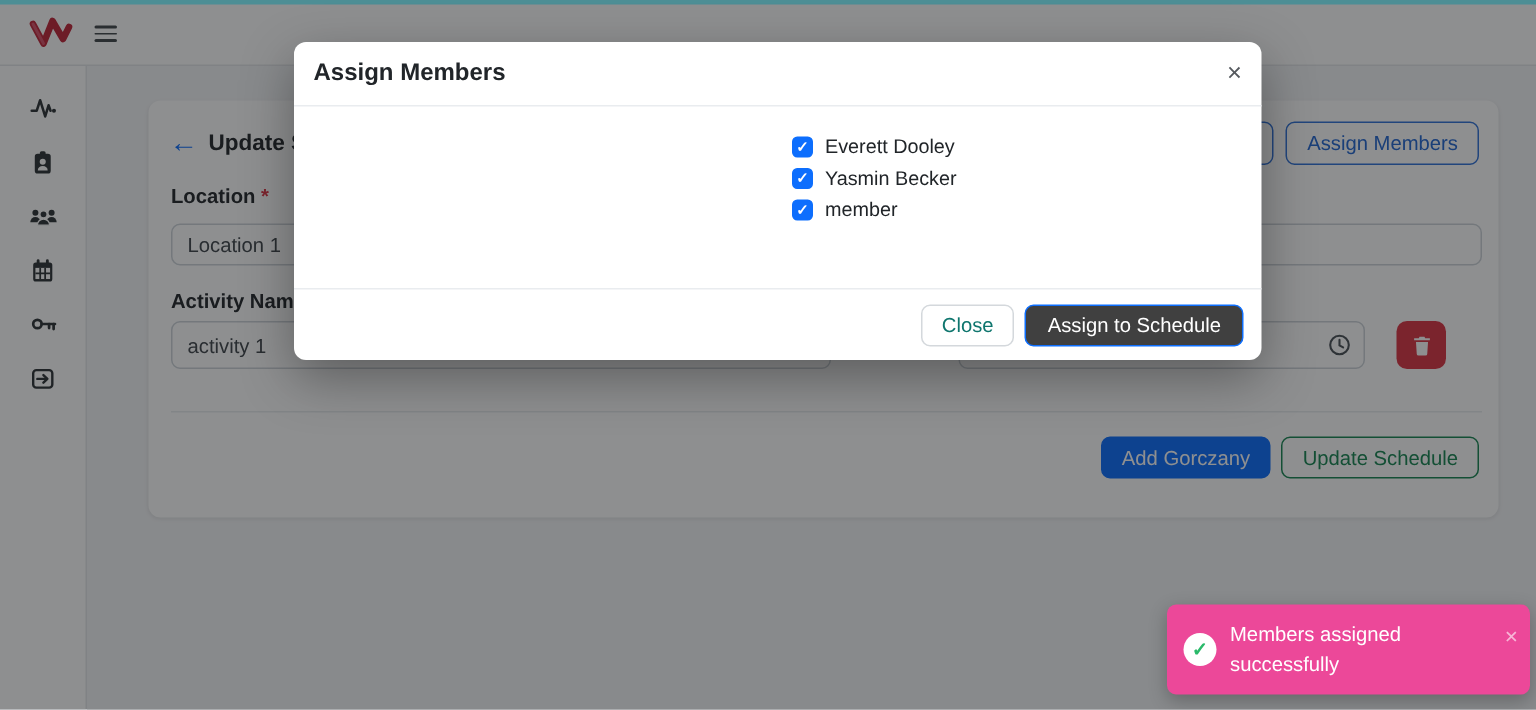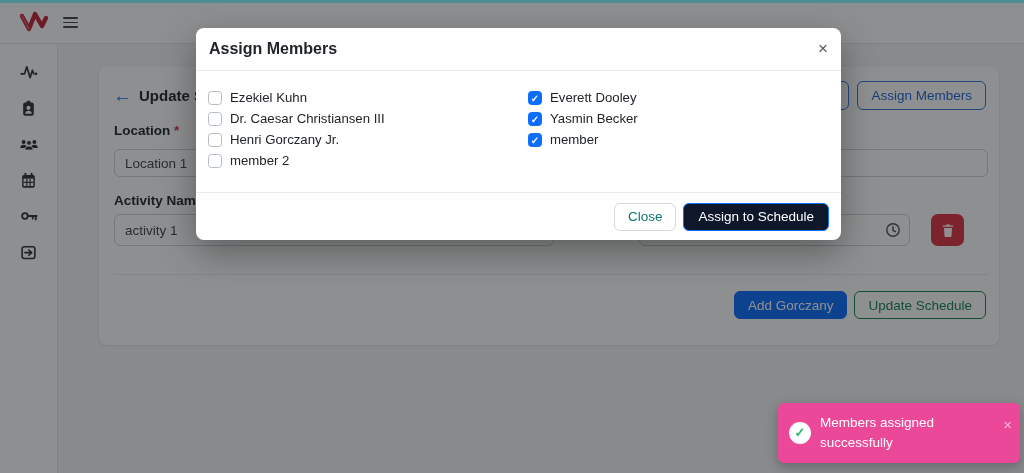--- a/index.html
+++ b/index.html
@@ -53,21 +53,21 @@
   .member-col { position:absolute; top:16px; width:300px; }
   .member-col.c1 { left:0; }
   .member-col.c2 { left:320px; }
   .member-row { display:flex; align-items:center; gap:8px; height:21px; cursor:default; }
   .member-row .name { font-size:13.2px; color:#212529; }
   .cb { width:14px; height:14px; flex:0 0 14px; border:1px solid #b4bcc4; border-radius:3.5px; background:#fff; position:relative; cursor:pointer; }
   .cb.checked { background:#0d6efd; border-color:#0d6efd; }
   .cb.checked::after { content:"\2713"; position:absolute; inset:0; color:#fff; font-size:10px; line-height:13px; text-align:center; font-weight:700; }
   .modal-footer { position:absolute; bottom:0; left:0; right:0; height:48px; border-top:1px solid #e9ecef; display:flex; justify-content:flex-end; align-items:center; gap:7px; padding:0 12px; }
   .btn-close-modal { background:#fff; border:1px solid #d4d8dc; color:#0f766e; height:28px; padding:0 13px; }
-  .btn-assign { background:#0f172a; border:1px solid #0d6efd; color:#fff; height:28px; padding:0 14px; font-weight:500; }
+  .btn-assign { background:#404040; border:1px solid #0d6efd; color:#fff; height:28px; padding:0 14px; font-weight:500; }
   
   .toast { position:absolute; left:778px; top:403px; width:242px; height:60px; background:#ec4899; border-radius:6px; box-shadow:0 4px 12px rgba(0,0,0,.25); color:#fff; z-index:40; }
   .toast-icon { position:absolute; left:11px; top:19px; width:22px; height:22px; background:#fff; border-radius:50%; }
   .toast-icon::after { content:"\2713"; position:absolute; inset:0; text-align:center; line-height:22px; color:#2aba6a; font-weight:700; font-size:13px; }
   .toast-msg { position:absolute; left:42px; top:10px; width:152px; font-size:13.5px; line-height:20px; }
   .toast-close { position:absolute; right:8px; top:13px; background:none; border:none; color:rgba(255,255,255,.6); font-size:15px; cursor:pointer; }
 </style>
 </head>
 <body>
 
@@ -185,38 +185,20 @@
 
 <div class="overlay"></div>
 <div class="top-strip"></div>
 
 <div class="modal">
   <div class="modal-header">
     <h2 class="modal-title">Assign Members</h2>
     <button class="modal-close">×</button>
   </div>
   <div class="modal-body">
-    <div class="member-col c1">
-      <div class="member-row">
-        <span class="cb"></span>
-        <span class="name">Ezekiel Kuhn</span>
-      </div>
-      <div class="member-row">
-        <span class="cb"></span>
-        <span class="name">Dr. Caesar Christiansen III</span>
-      </div>
-      <div class="member-row">
-        <span class="cb"></span>
-        <span class="name">Henri Gorczany Jr.</span>
-      </div>
-      <div class="member-row">
-        <span class="cb"></span>
-        <span class="name">member 2</span>
-      </div>
-    </div>
     <div class="member-col c2">
       <div class="member-row">
         <span class="cb checked"></span>
         <span class="name">Everett Dooley</span>
       </div>
       <div class="member-row">
         <span class="cb checked"></span>
         <span class="name">Yasmin Becker</span>
       </div>
       <div class="member-row">

